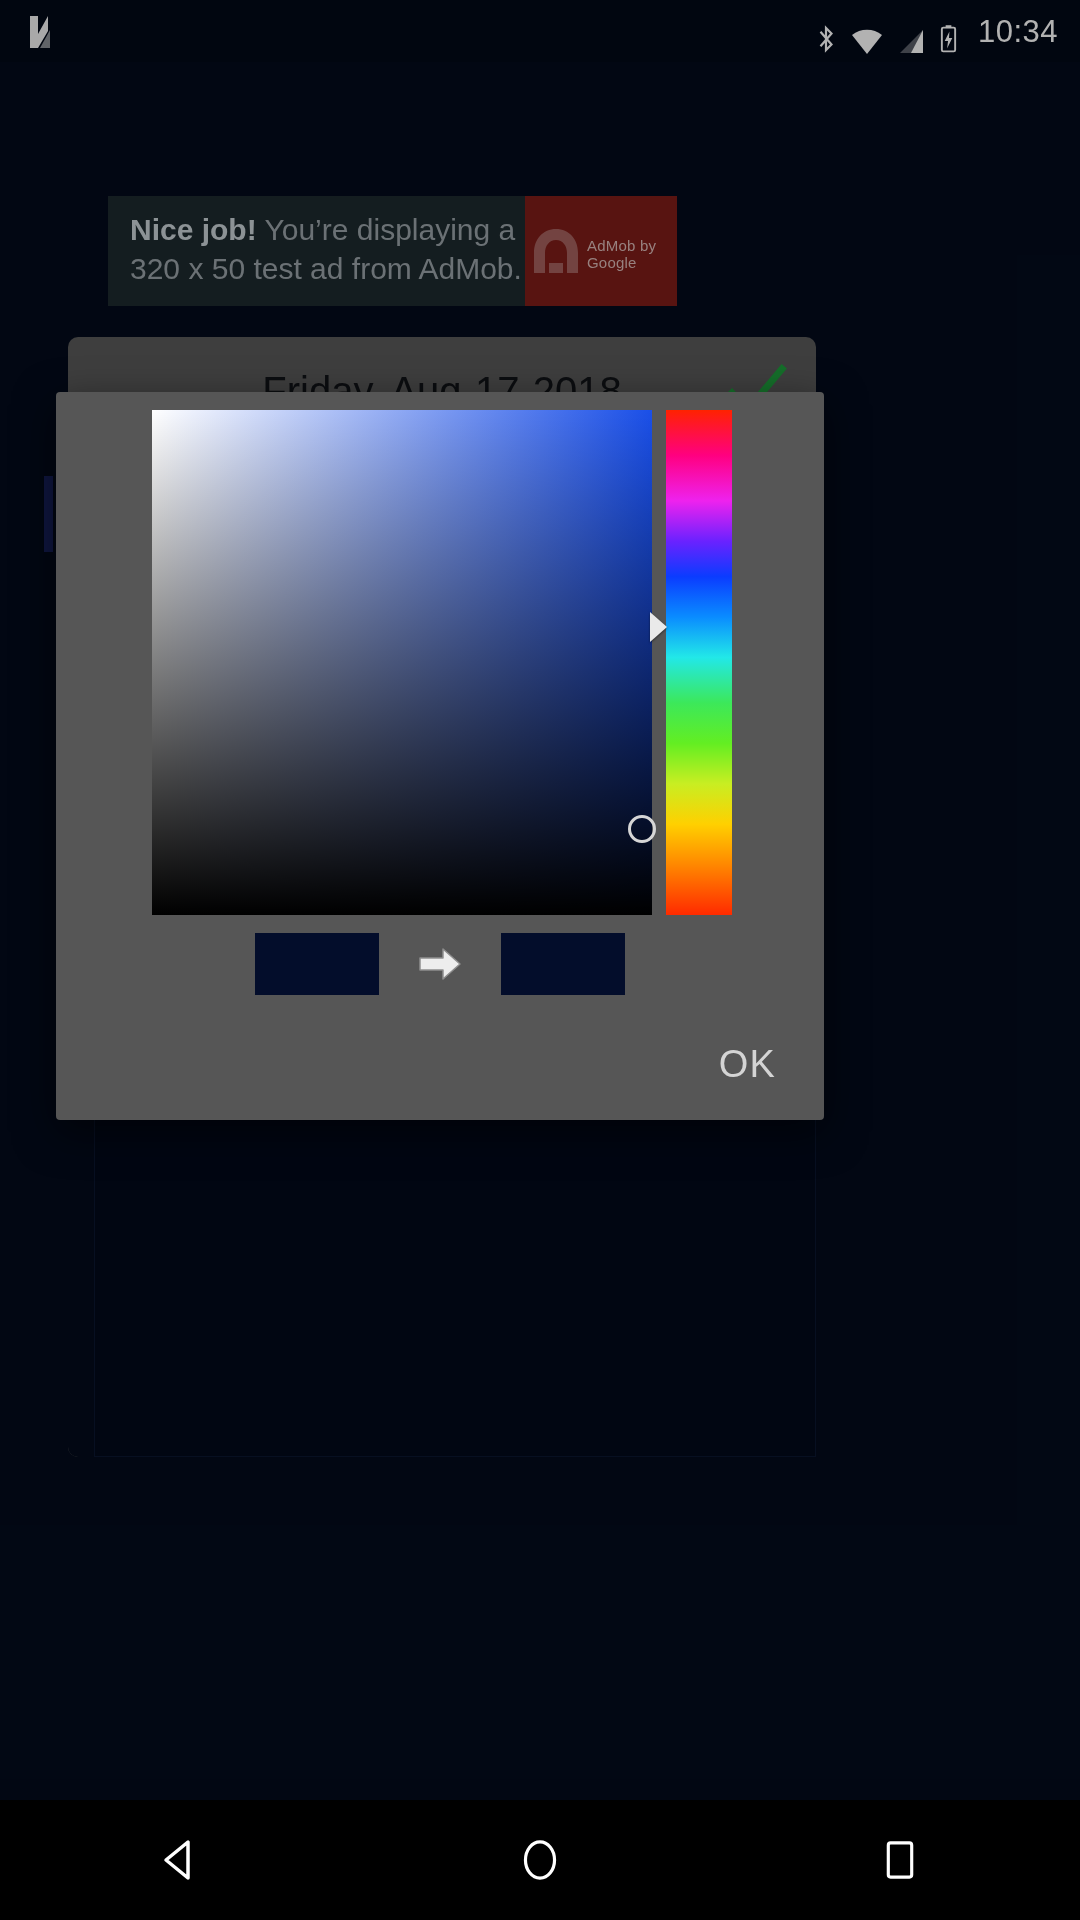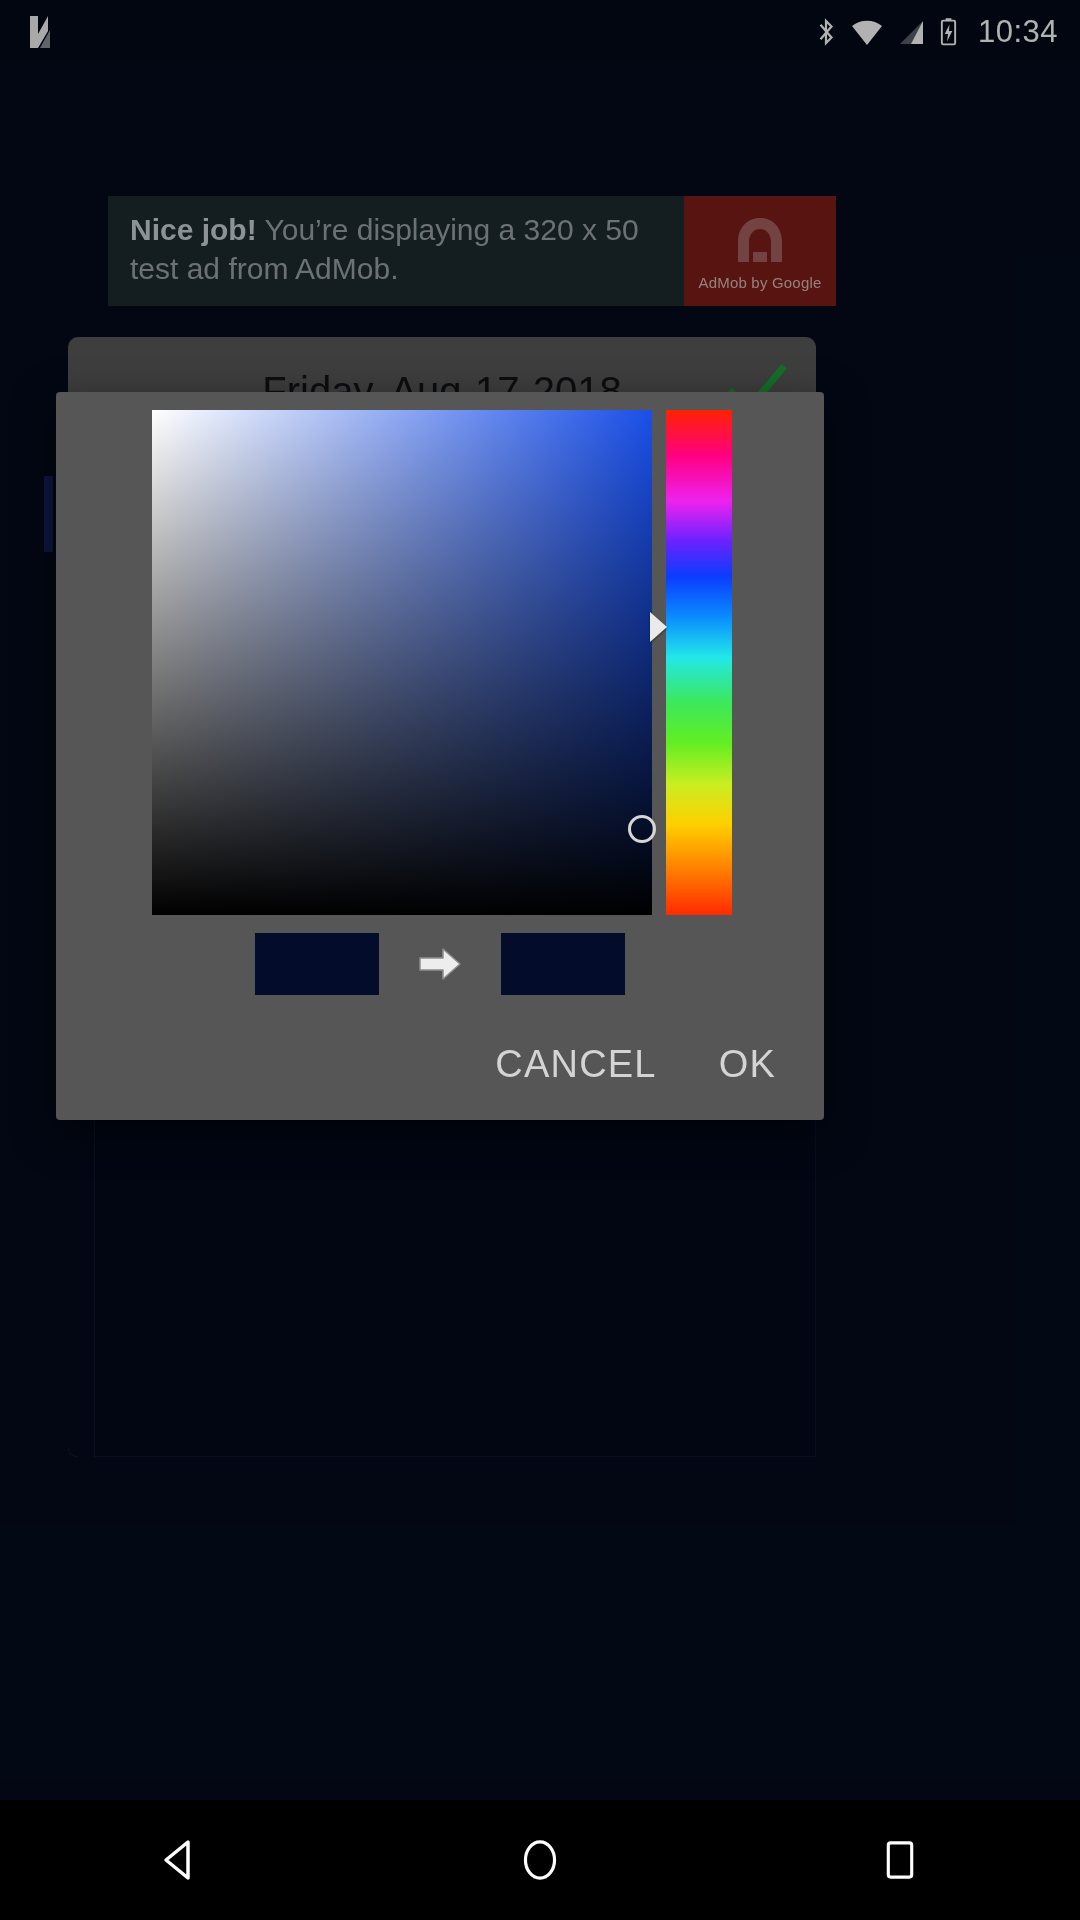--- a/index.html
+++ b/index.html
@@ -21,21 +21,21 @@
     background:#020918;
     display:flex; align-items:center;
   }
   #n-logo {
     position:absolute; left:28px; top:14px;
     width:34px; height:36px;
     color:#fff;
   }
   #status-icons {
     position:absolute; right:22px; top:10px;
-    display:flex; align-items:center; gap:14px;
+    display:flex; align-items:flex-end; gap:14px;
     height:44px;
   }
   #status-icons svg { display:block; }
   #clock {
     color:#ffffff; font-size:31px; letter-spacing:0.5px;
     line-height:44px; margin-left:6px;
   }
 
   
   #appbar {
@@ -58,34 +58,34 @@
     width:14px; height:54px;
     display:flex; flex-direction:column; justify-content:space-between; align-items:center;
   }
   #overflow i {
     display:block; width:10px; height:10px; border-radius:50%; background:#4c5463;
   }
 
   
   #ad-banner {
     position:absolute; left:108px; top:196px;
-    width:728px; height:110px;
+    width:569px; height:110px;
     display:flex;
     background:#1e2a2e;
   }
   #ad-text {
     flex:1;
     padding:14px 0 0 22px;
     font-size:30px; line-height:39px; color:#9aa3a8;
   }
   #ad-text b { color:#c9d2d6; font-weight:700; }
   #ad-logo-box {
     width:152px; background:#7e1d19;
     position:relative;
-    display:flex; flex-direction:column; align-items:center; justify-content:center;
+    display:flex; flex-direction:row; align-items:center; justify-content:center;
   }
   #ad-logo-glyph {
     width:62px; height:56px; opacity:.55;
   }
   #ad-logo-caption {
     font-size:15px; color:#d9b9b6; margin-top:6px; letter-spacing:.2px;
   }
 
   
   #entry-card {
@@ -303,21 +303,20 @@
       <div class="swatch" style="background: rgb(3, 13, 43);"></div>
       <span id="swatch-arrow">
         <svg viewBox="0 0 46 46" width="46" height="46">
           <path d="M3 17 L26 17 L26 8 L43 23 L26 38 L26 29 L3 29 Z" fill="#ededed" stroke="#8e8e8e" stroke-width="1.5" stroke-linejoin="round"></path>
         </svg>
       </span>
       <div class="swatch" style="background: rgb(3, 13, 43);"></div>
     </div>
 
     <div id="dialog-actions">
-      <button class="dlg-btn">CANCEL</button>
       <button class="dlg-btn">OK</button>
     </div>
   </div>
 
   <div id="navbar">
     <div class="nav-btn">
       <svg viewBox="0 0 40 44" width="40" height="44">
         <path d="M28 4 L28 40 L6 22 Z" fill="none" stroke="#fff" stroke-width="3.5" stroke-linejoin="round"></path>
       </svg>
     </div>

